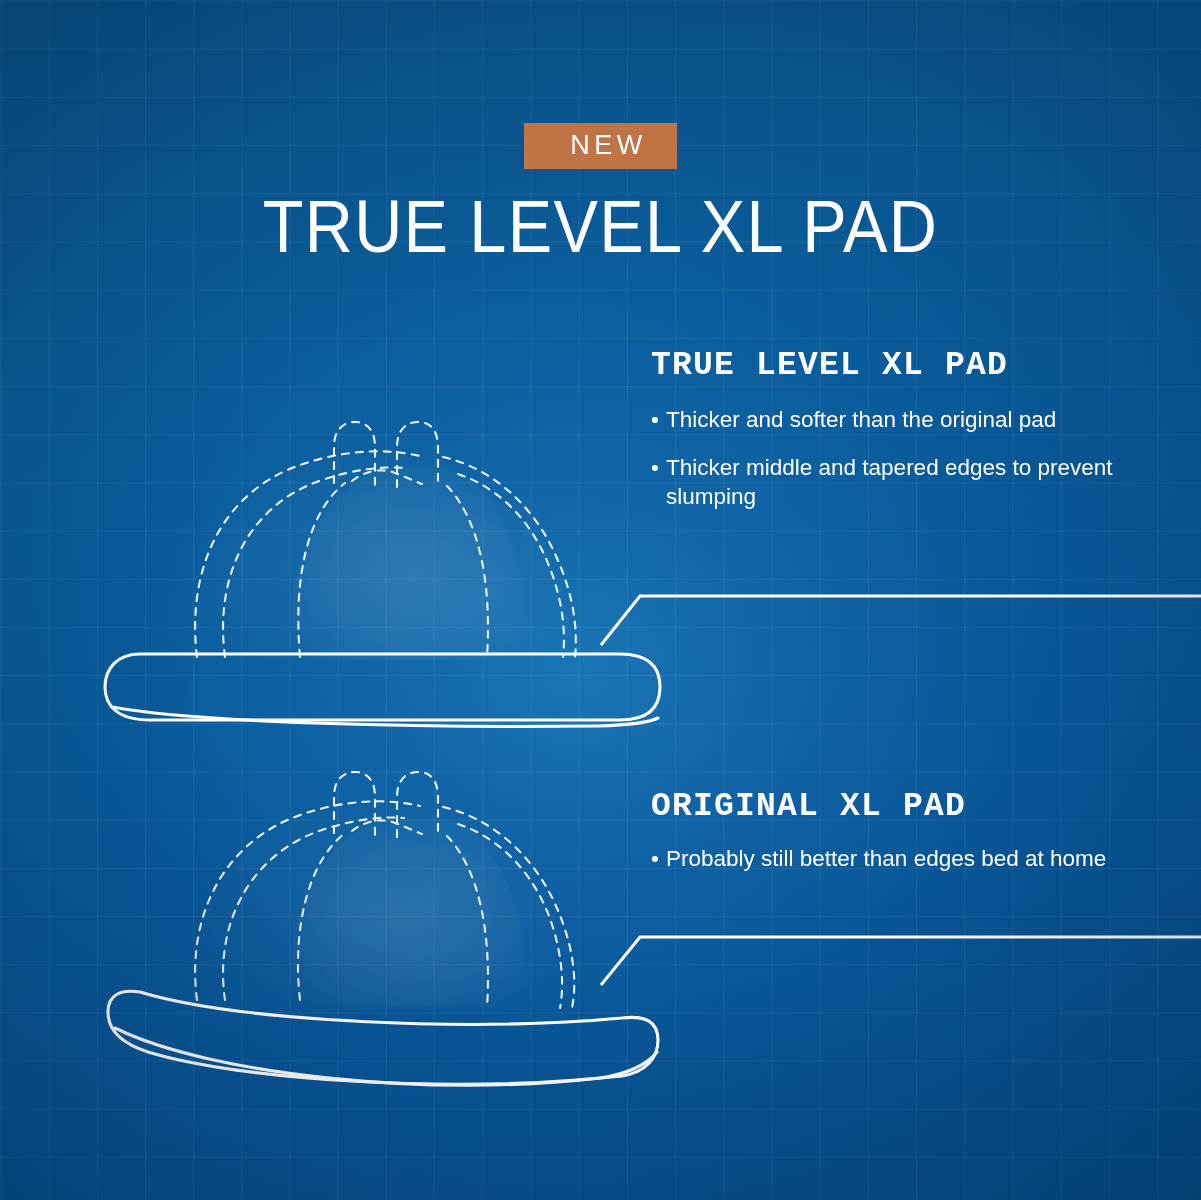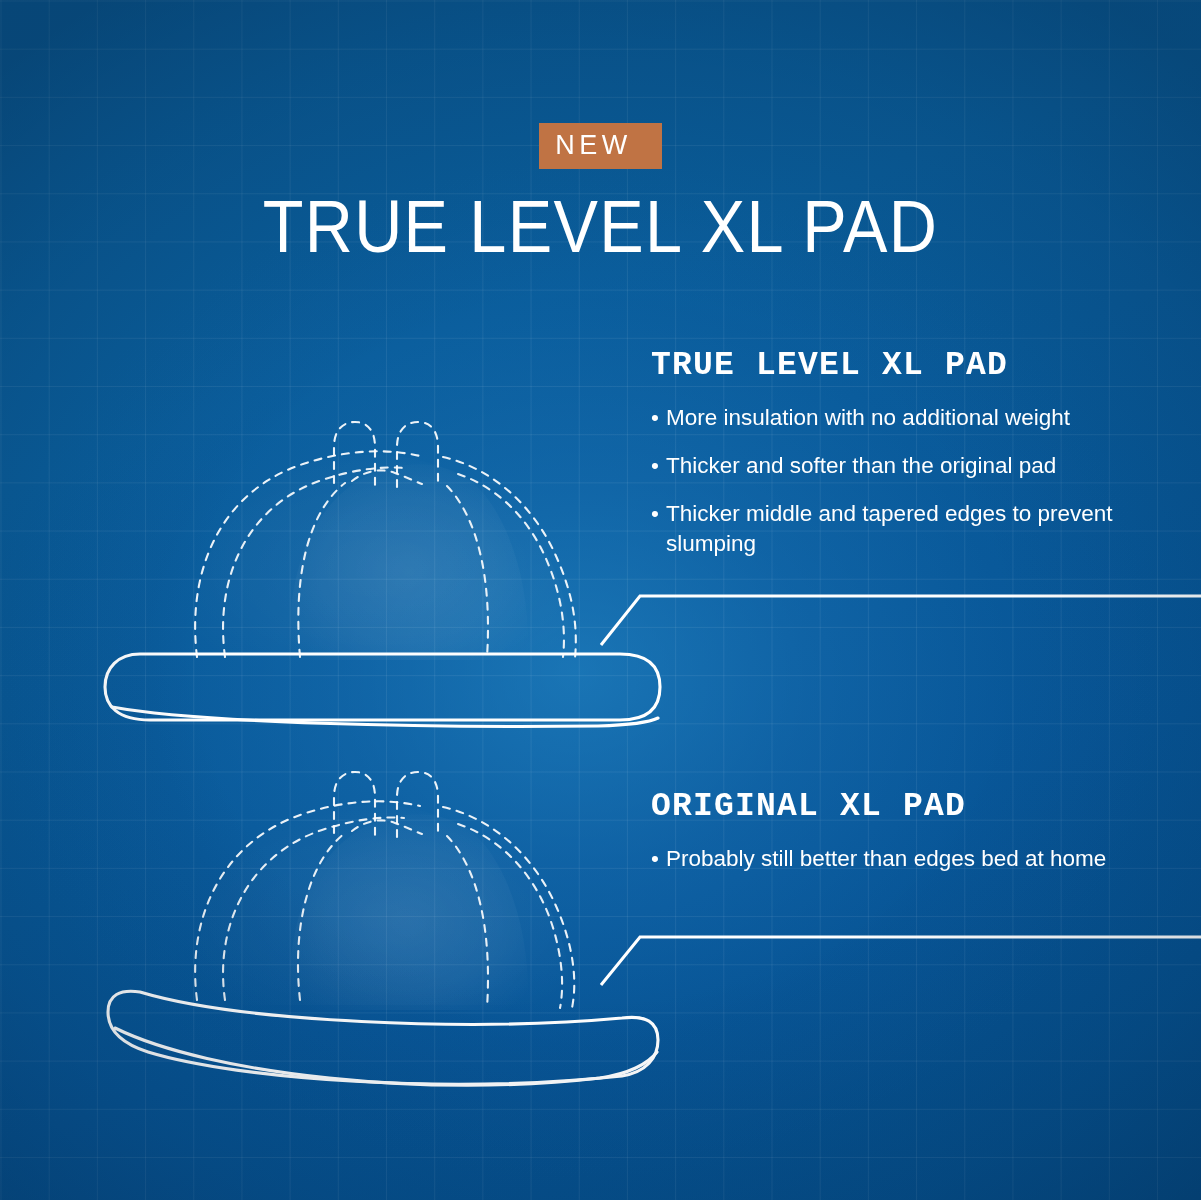--- a/index.html
+++ b/index.html
@@ -46,21 +46,21 @@
   }
 
   
   #header {
     position:absolute; left:0; top:0; width:1201px;
     text-align:center;
   }
   #new-badge {
     display:inline-block;
     margin-top:123px;
-    padding:9px 30px 10px 16px;
+    padding:9px 30px 10px 46px;
     background:#c07344;
     color:#ffffff;
     font-size:27px;
     font-weight:400;
     letter-spacing:4.5px;
     line-height:1;
     font-family:"Liberation Sans", sans-serif;
   }
   #main-title {
     margin-top:20px;
@@ -262,21 +262,20 @@
   <div id="header">
     <div id="new-badge">NEW</div>
     <h1 id="main-title">TRUE LEVEL XL PAD</h1>
   </div>
 
   <div class="panel" id="panel-new">
     <div class="panel-heading">TRUE LEVEL XL  PAD</div>
     <ul class="bullets">
       <li class="bullet">
         <span class="dot">•</span>
-        <span>More insulation with no additional weight</span>
       </li>
       <li class="bullet">
         <span class="dot">•</span>
         <span>Thicker and softer than the original pad</span>
       </li>
       <li class="bullet">
         <span class="dot">•</span>
         <span>Thicker middle and tapered edges to prevent slumping</span>
       </li>
     </ul>

